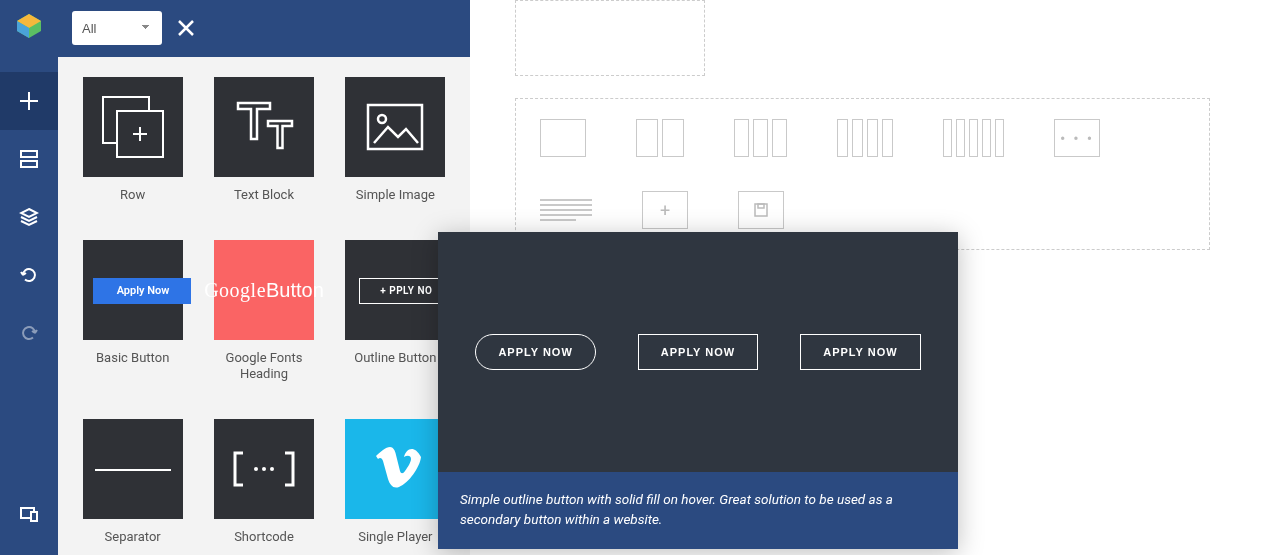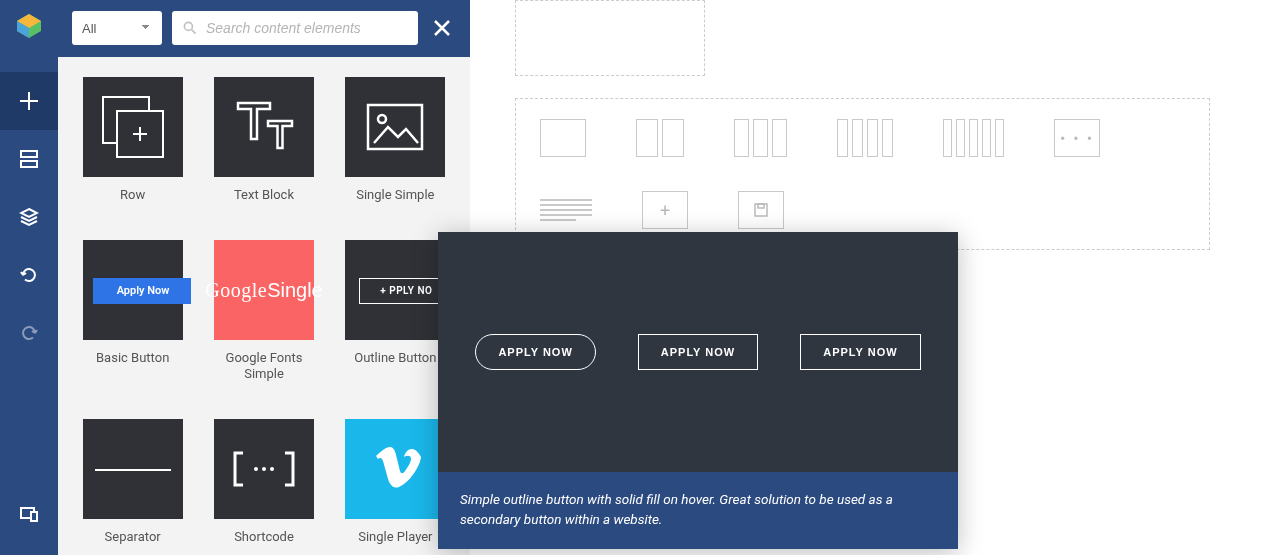--- a/index.html
+++ b/index.html
@@ -123,27 +123,20 @@
         <rect x="12" y="8" width="6" height="9" fill="#2b4a80" stroke="#fff" stroke-width="2"></rect>
       </svg>
   </div>
 </div>
 
 <div class="panel">
   <div class="panel-header">
     <select class="filter-select">
       <option>All</option>
     </select>
-    <div class="search-wrap">
-      <svg width="16" height="16" viewBox="0 0 20 20">
-          <circle cx="8" cy="8" r="5" fill="none" stroke="#c0c0c0" stroke-width="2"></circle>
-          <path d="M12 12l5 5" stroke="#c0c0c0" stroke-width="2"></path>
-        </svg>
-      <input type="text" placeholder="Search content elements" style="">
-    </div>
     <div class="close-btn">
       <svg width="18" height="18" viewBox="0 0 18 18">
           <path d="M2 2l14 14M16 2L2 16" stroke="#fff" stroke-width="2.5"></path>
         </svg>
     </div>
   </div>
 
   <div class="elements-grid">
 
     <div class="element-card">
@@ -170,36 +163,36 @@
     </div>
 
     <div class="element-card">
       <div class="element-thumb thumb-img">
         <svg viewBox="0 0 58 48">
             <rect x="2" y="2" width="54" height="44" fill="none" stroke="#fff" stroke-width="2.5"></rect>
             <circle cx="16" cy="16" r="4" fill="none" stroke="#fff" stroke-width="2.5"></circle>
             <path d="M8 40l14-16 10 10 8-8 12 14" fill="none" stroke="#fff" stroke-width="2.5"></path>
           </svg>
       </div>
-      <div class="element-label">Single Simple</div>
+      <div class="element-label">Simple Image</div>
     </div>
 
     <div class="element-card">
       <div class="thumb-basicbtn">
         <div class="bb">Apply Now</div>
       </div>
       <div class="element-label">Basic Button</div>
     </div>
 
     <div class="element-card">
       <div class="thumb-gfonts">
         <div class="g1">Google</div>
-        <div class="g2">Single</div>
-      </div>
-      <div class="element-label">Google Fonts Simple</div>
+        <div class="g2">Button</div>
+      </div>
+      <div class="element-label">Google Fonts Heading</div>
     </div>
 
     <div class="element-card">
       <div class="thumb-outlinebtn">
         <div class="ob">
             <span class="plus">+</span>
             <span>PPLY NO</span>
           </div>
       </div>
       <div class="element-label">Outline Button</div>

